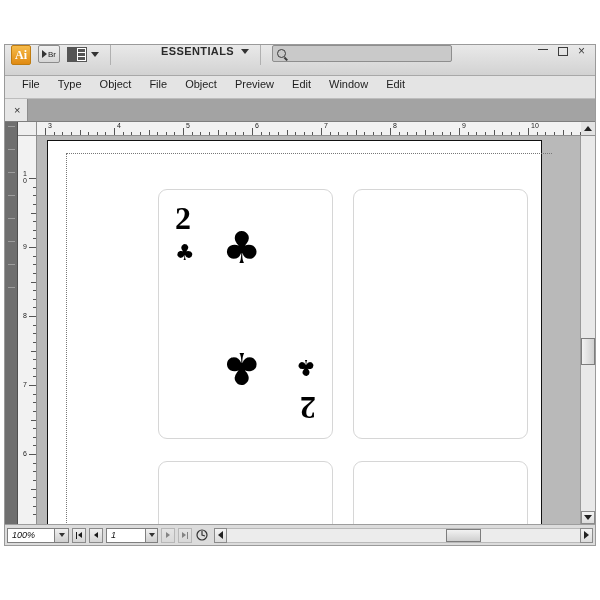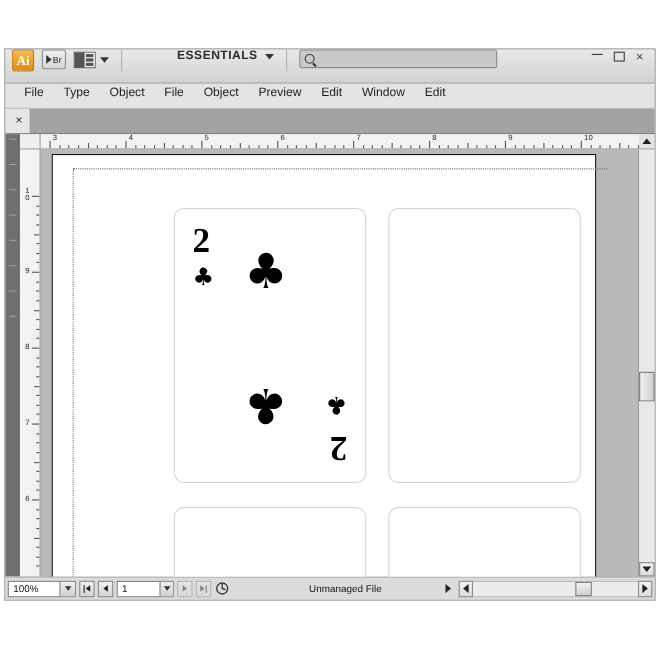--- a/index.html
+++ b/index.html
@@ -175,21 +175,21 @@
   .tri-rt{width:0;height:0;border-left:5px solid #222;border-top:4px solid transparent;border-bottom:4px solid transparent;}
   
   .status-bar{
     height:20px;flex:0 0 20px;background:#dcdcdc;border-top:1px solid #9d9d9d;
     display:flex;align-items:center;gap:3px;padding:0 2px;
   }
   .combo{
     height:15px;display:flex;align-items:center;border:1px solid #7f7f7f;
     background:#ffffff;box-sizing:border-box;
   }
-  .combo .val{font-size:9px;color:#111;padding:0 4px;min-width:30px;}
+  .combo .val{font-size:9px;color:#111;padding:0 4px;min-width:30px;font-style:italic;}
   .combo .drop{
     width:13px;height:13px;margin:0 0 0 auto;
     background:linear-gradient(#f0f0f0,#cfcfcf);border-left:1px solid #7f7f7f;
     display:flex;align-items:center;justify-content:center;
   }
   .navbtn{
     width:14px;height:15px;background:linear-gradient(#f0f0f0,#d5d5d5);
     border:1px solid #8b8b8b;box-sizing:border-box;
     display:flex;align-items:center;justify-content:center;
   }
@@ -502,24 +502,20 @@
         <span class="bar-r"></span>
       </div>
 
       <div class="status-ico">
         <svg width="14" height="13" viewBox="0 0 14 13">
           <circle cx="6" cy="6" r="5" fill="none" stroke="#333" stroke-width="1.2"></circle>
           <path d="M6 2 L6 6 L9 7" fill="none" stroke="#333" stroke-width="1.2"></path>
         </svg>
       </div>
 
-      <div class="status-field">
-        <span class="txt">Unmanaged File</span>
-        <span class="tri-rt"></span>
-      </div>
 
       <div class="hscroll">
         <div class="hsbtn">
           <span class="tri-lf"></span>
         </div>
         <div class="htrack">
           <div class="hthumb"></div>
         </div>
         <div class="hsbtn">
           <span class="tri-rt"></span>

